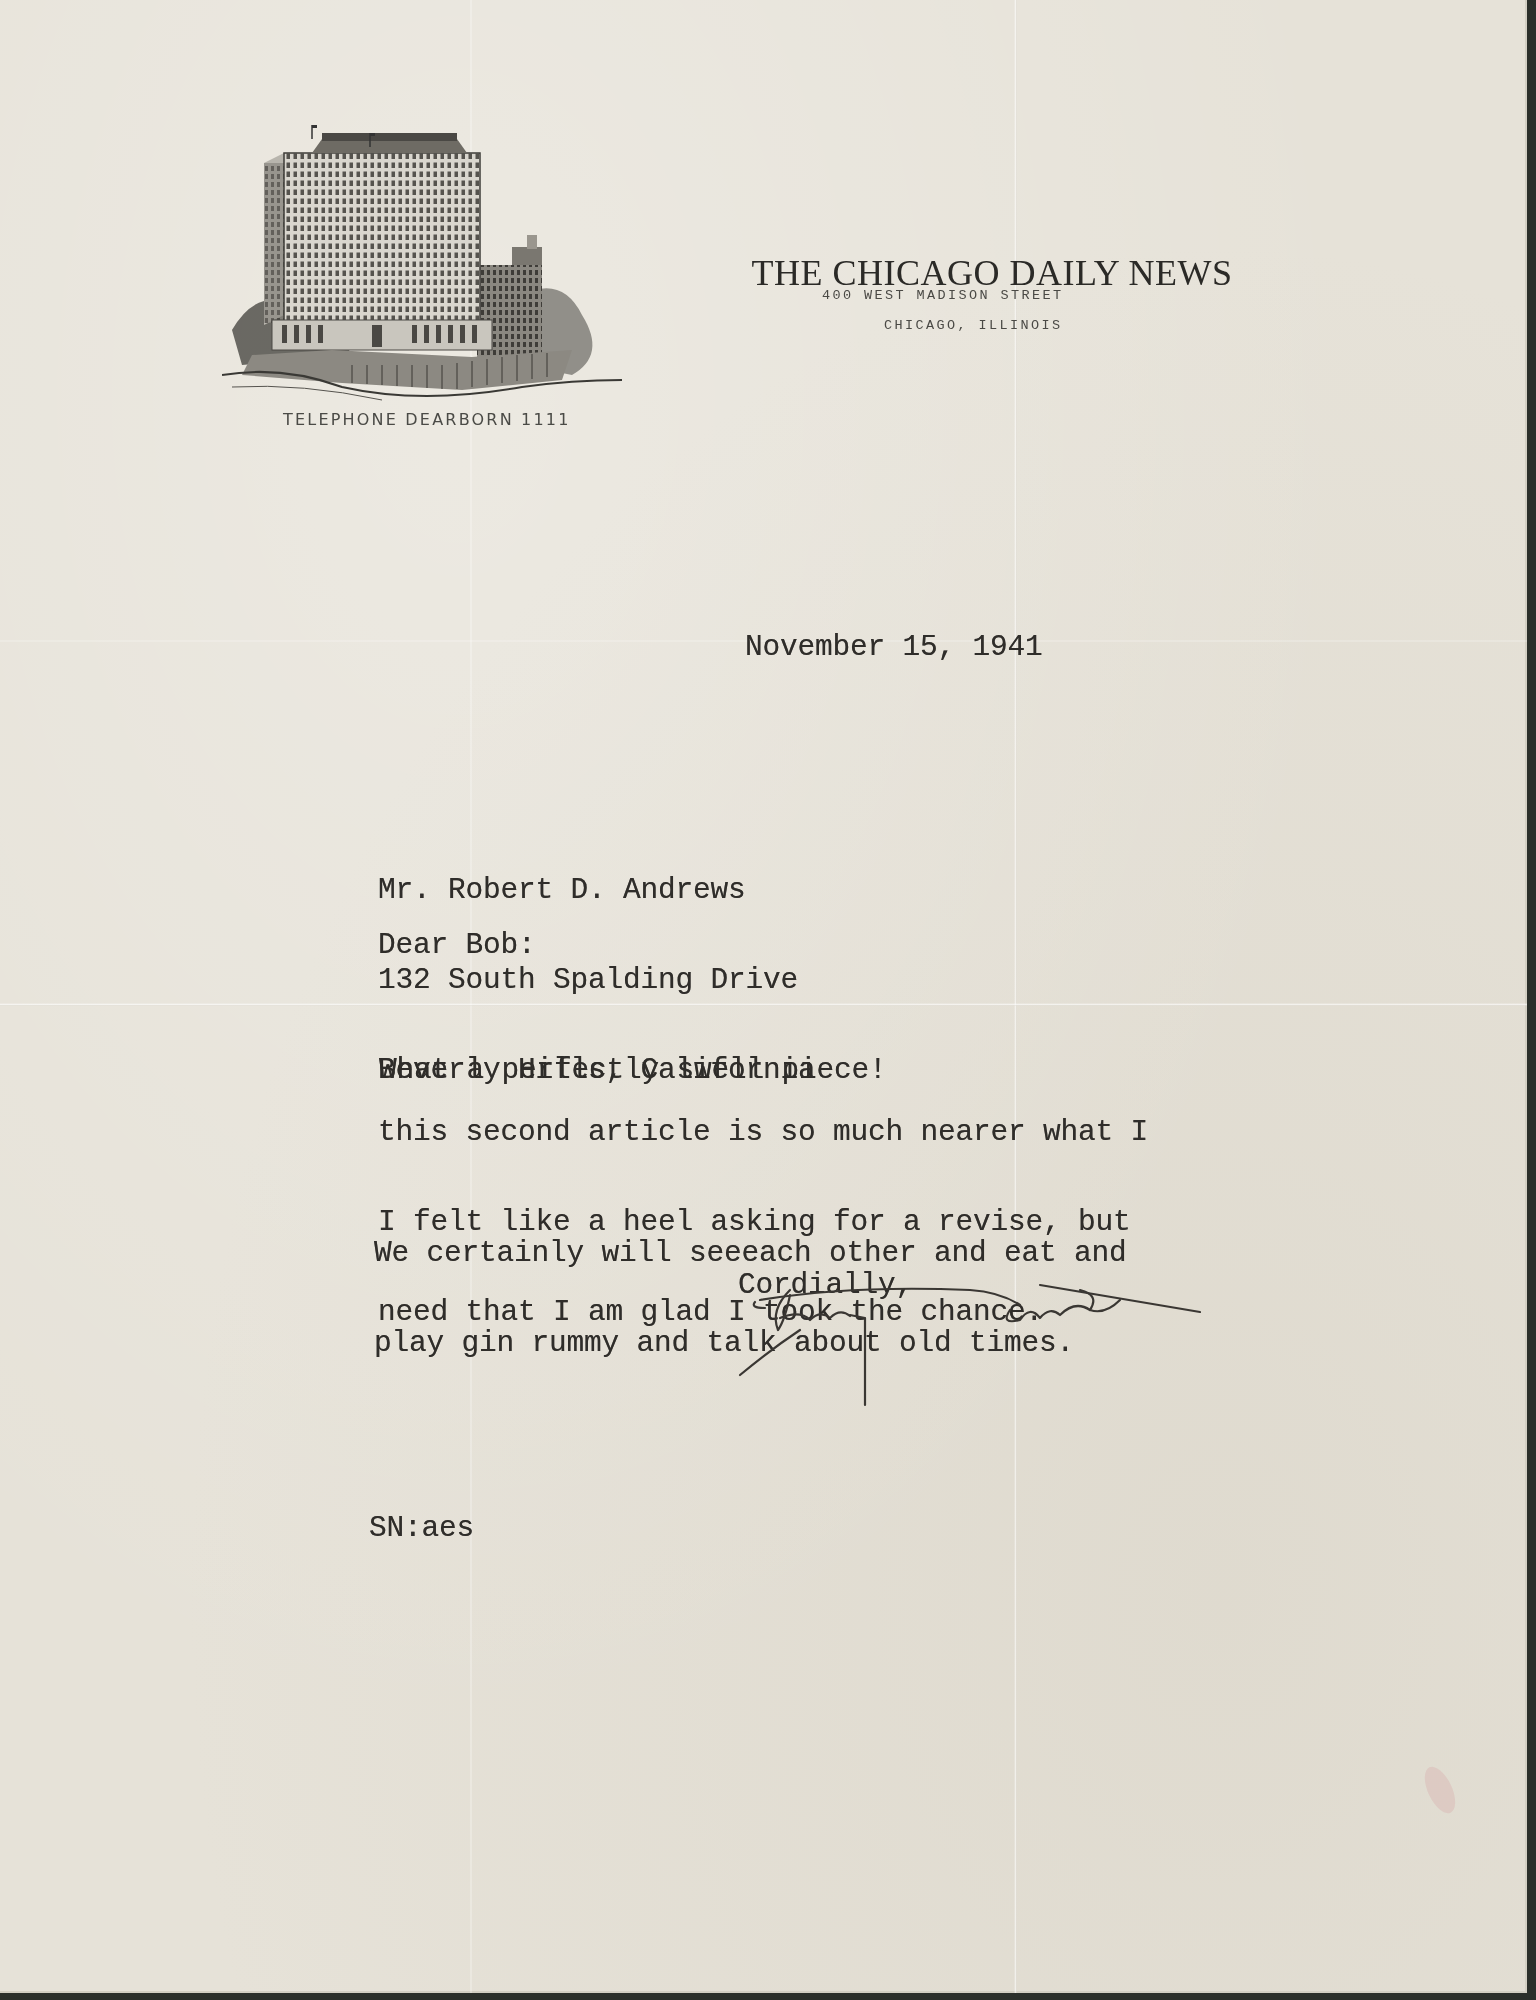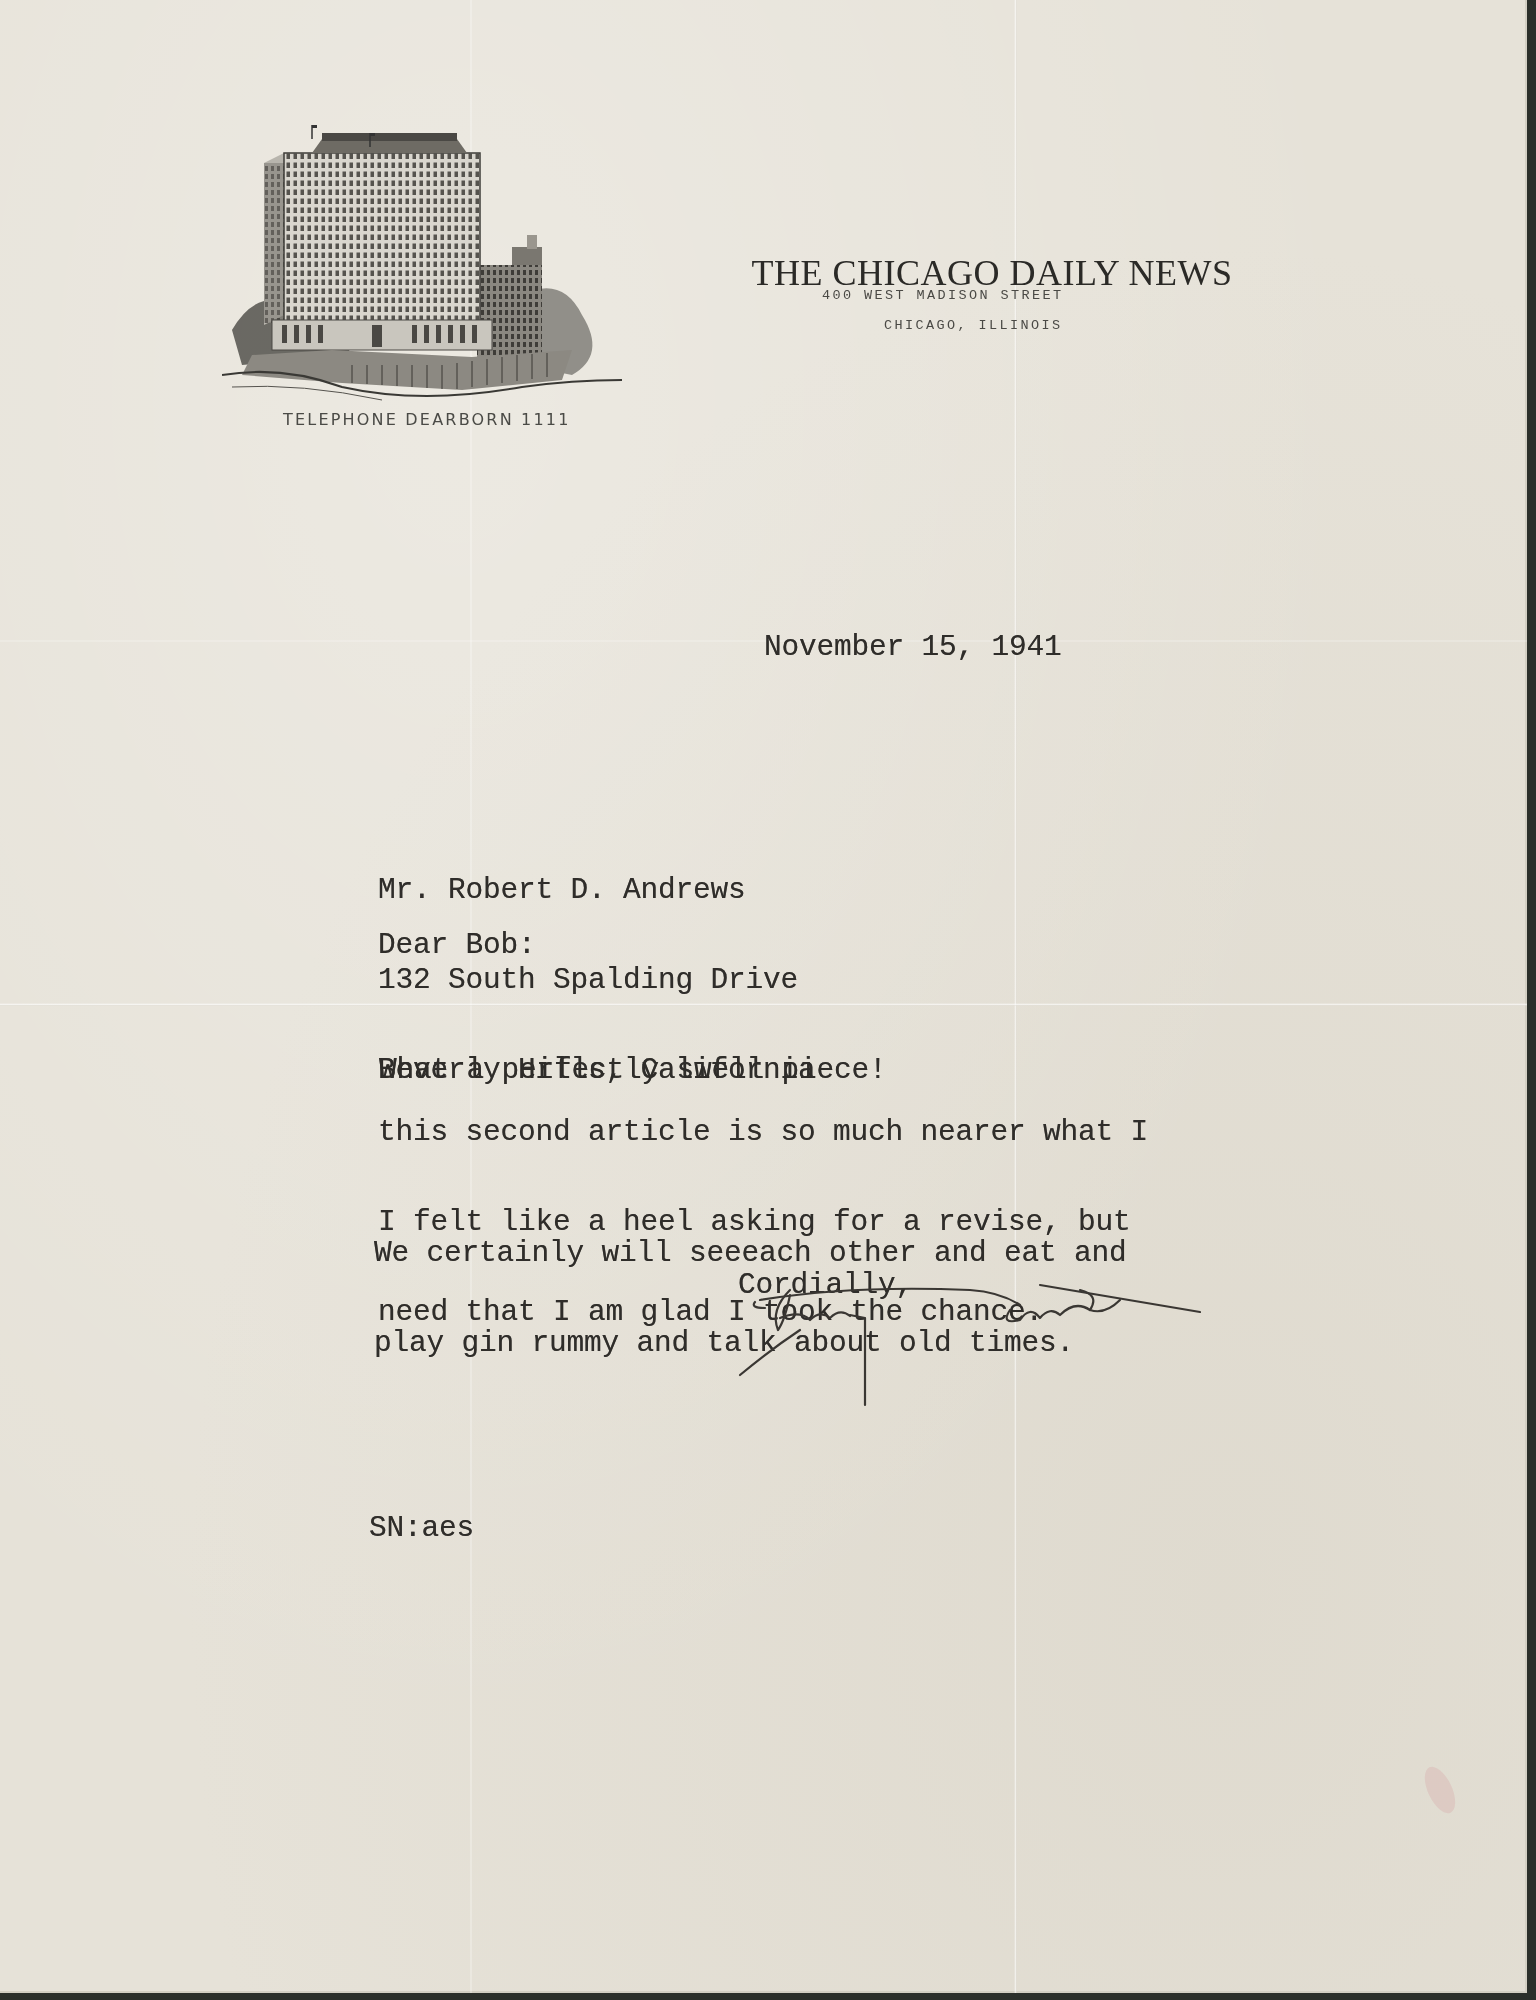--- a/index.html
+++ b/index.html
@@ -47,21 +47,21 @@
   .addr1 { left: 822px; top: 288px; }
   .addr2 { left: 884px; top: 318px; }
 
   
   .tw {
     font-family: "Liberation Mono", "DejaVu Sans Mono", monospace;
     font-size: 29.5px; line-height: 30px; color: #2f2d2a;
     position: absolute; white-space: pre; letter-spacing: -0.2px;
     text-shadow: 0 0 0.6px rgba(40,38,35,0.6);
   }
-  .date { left: 764px; top: 632px; }
+  .date { left: 745px; top: 632px; }
   .addr-block { left: 378px; top: 815px; }
   .salutation { left: 378px; top: 930px; }
   .p1 { left: 379px; top: 995px; }
   .p2 { left: 378px; top: 1057px; }
   .p3 { left: 374px; top: 1178px; }
   .closing { left: 738px; top: 1270px; }
   .sig-block { left: 735px; top: 1392px; }
   .initials { left: 369px; top: 1513px; }
   .tw .line { display: block; }
 

